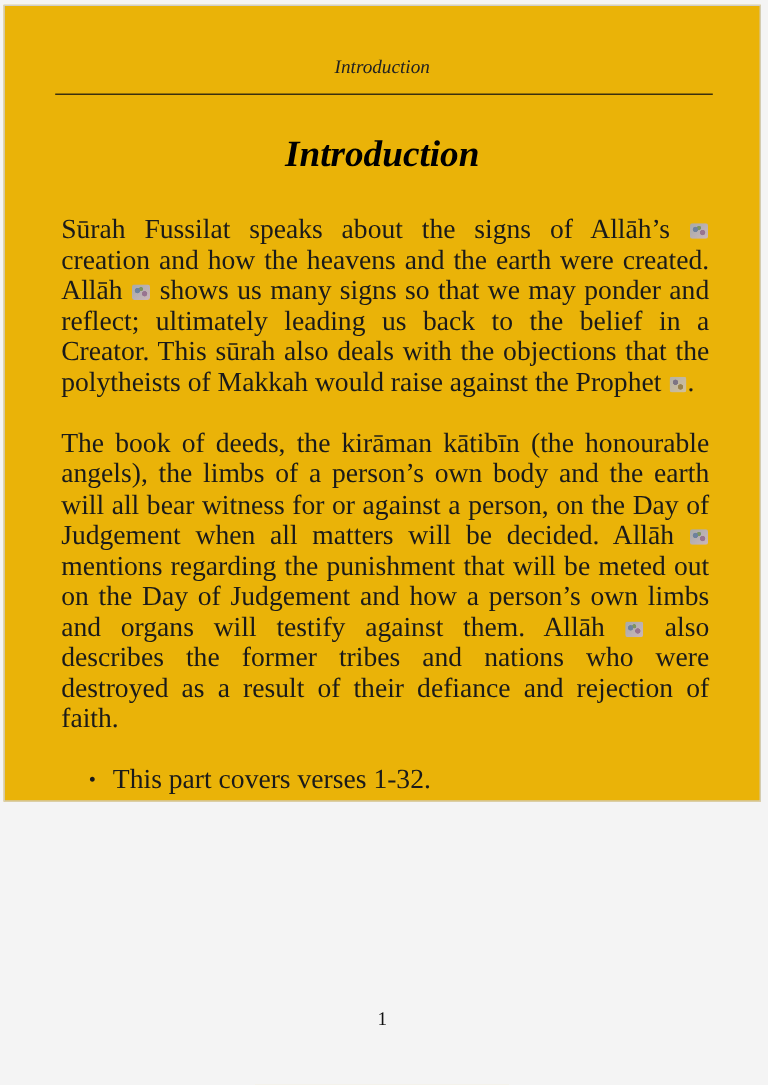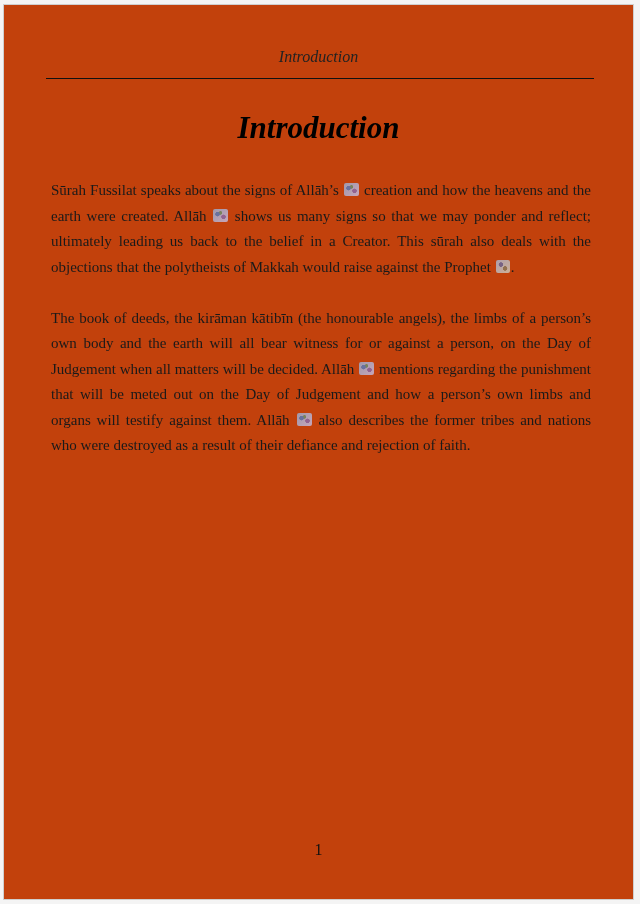--- a/index.html
+++ b/index.html
@@ -11,22 +11,22 @@
     width: 640px;
     height: 904px;
     position: relative;
     overflow: hidden;
   }
   .page {
     position: absolute;
     left: 3px;
     top: 4px;
     width: 631px;
-    height: 896px;
-    background: #c2410c;
+    height: 664px;
+    background: #eab308;
     border: 1px solid #cfcfcf;
     box-sizing: border-box;
     font-family: "Liberation Serif", "DejaVu Serif", serif;
     color: #111;
   }
   .running-header {
     position: absolute;
     left: 0;
     right: 0;
     top: 43px;
@@ -53,21 +53,21 @@
     font-weight: bold;
     font-size: 31px;
     color: #000;
     margin: 0;
   }
   .body-text {
     position: absolute;
     left: 47px;
     width: 540px;
     top: 173px;
-    font-size: 15px;
+    font-size: 23px;
     line-height: 25.5px;
     text-align: justify;
     color: #1a1a1a;
   }
   .body-text p {
     margin: 0 0 25.5px 0;
   }
   .honorific {
     display: inline-block;
     width: 15px;
@@ -126,20 +126,21 @@
   <h1 class="chapter-title">Introduction</h1>
 
   <div class="body-text">
 
     <p><span>Sūrah Fussilat speaks about the signs of Allāh’s</span> <span class="honorific"></span> <span>creation and how the heavens and the earth were created. Allāh</span> <span class="honorific"></span> <span>shows us many signs so that we may ponder and reflect; ultimately leading us back to the belief in a Creator. This sūrah also deals with the objections that the polytheists of Makkah would raise against the Prophet</span> <span class="honorific saw"></span><span>.</span></p>
 
     <p><span>The book of deeds, the kirāman kātibīn (the honourable angels), the limbs of a person’s own body and the earth will all bear witness for or against a person, on the Day of Judgement when all matters will be decided. Allāh</span> <span class="honorific"></span> <span>mentions regarding the punishment that will be meted out on the Day of Judgement and how a person’s own limbs and organs will testify against them. Allāh</span> <span class="honorific"></span> <span>also describes the former tribes and nations who were destroyed as a result of their defiance and rejection of faith.</span></p>
 
     <div>
       <ul class="parts">
+        <li>This part covers verses 1-32.</li>
       </ul>
     </div>
 
   </div>
 
   <div class="page-number">1</div>
 
 </div>
 
 </body></html>

